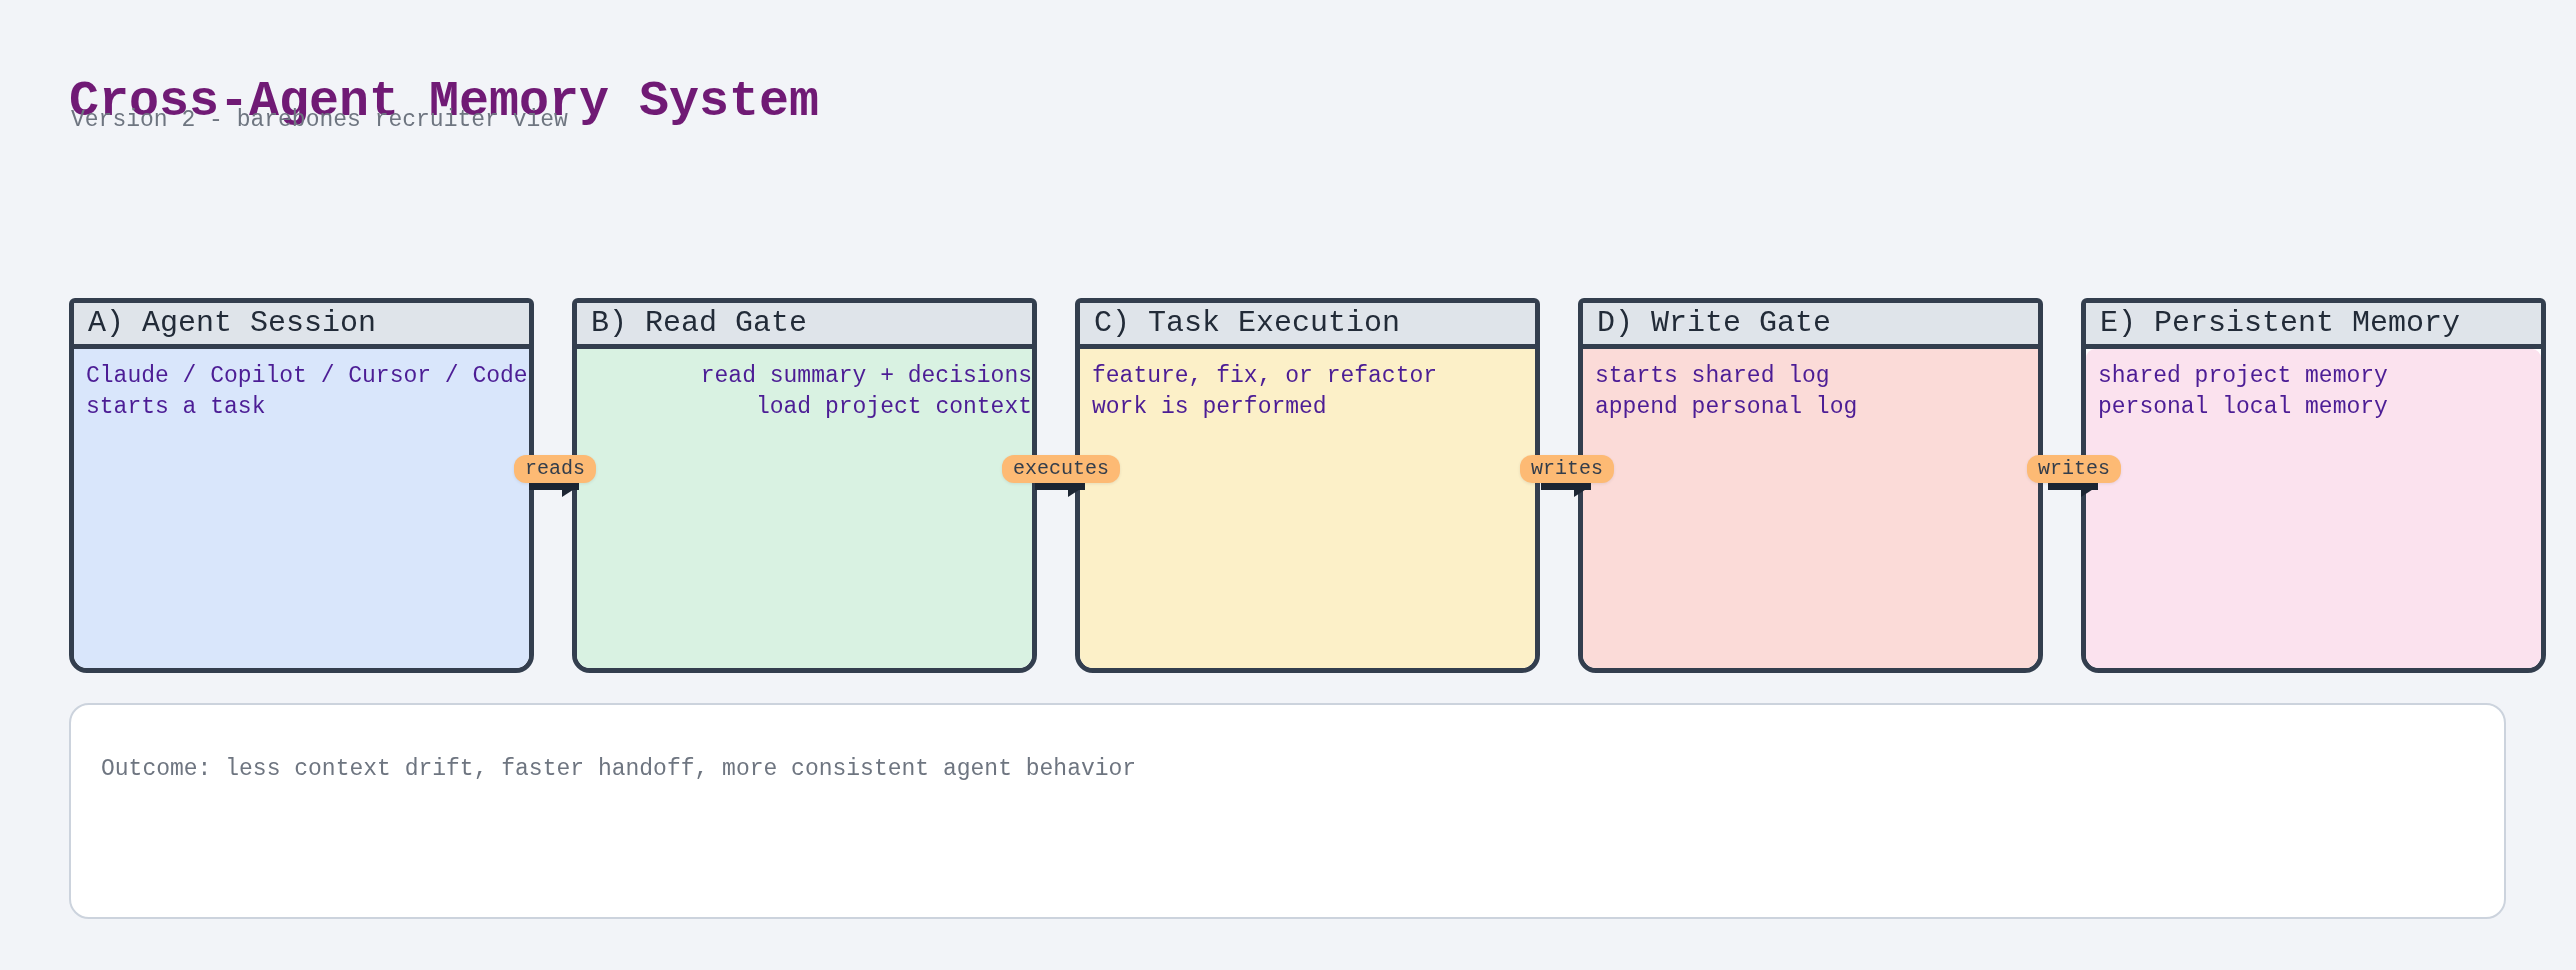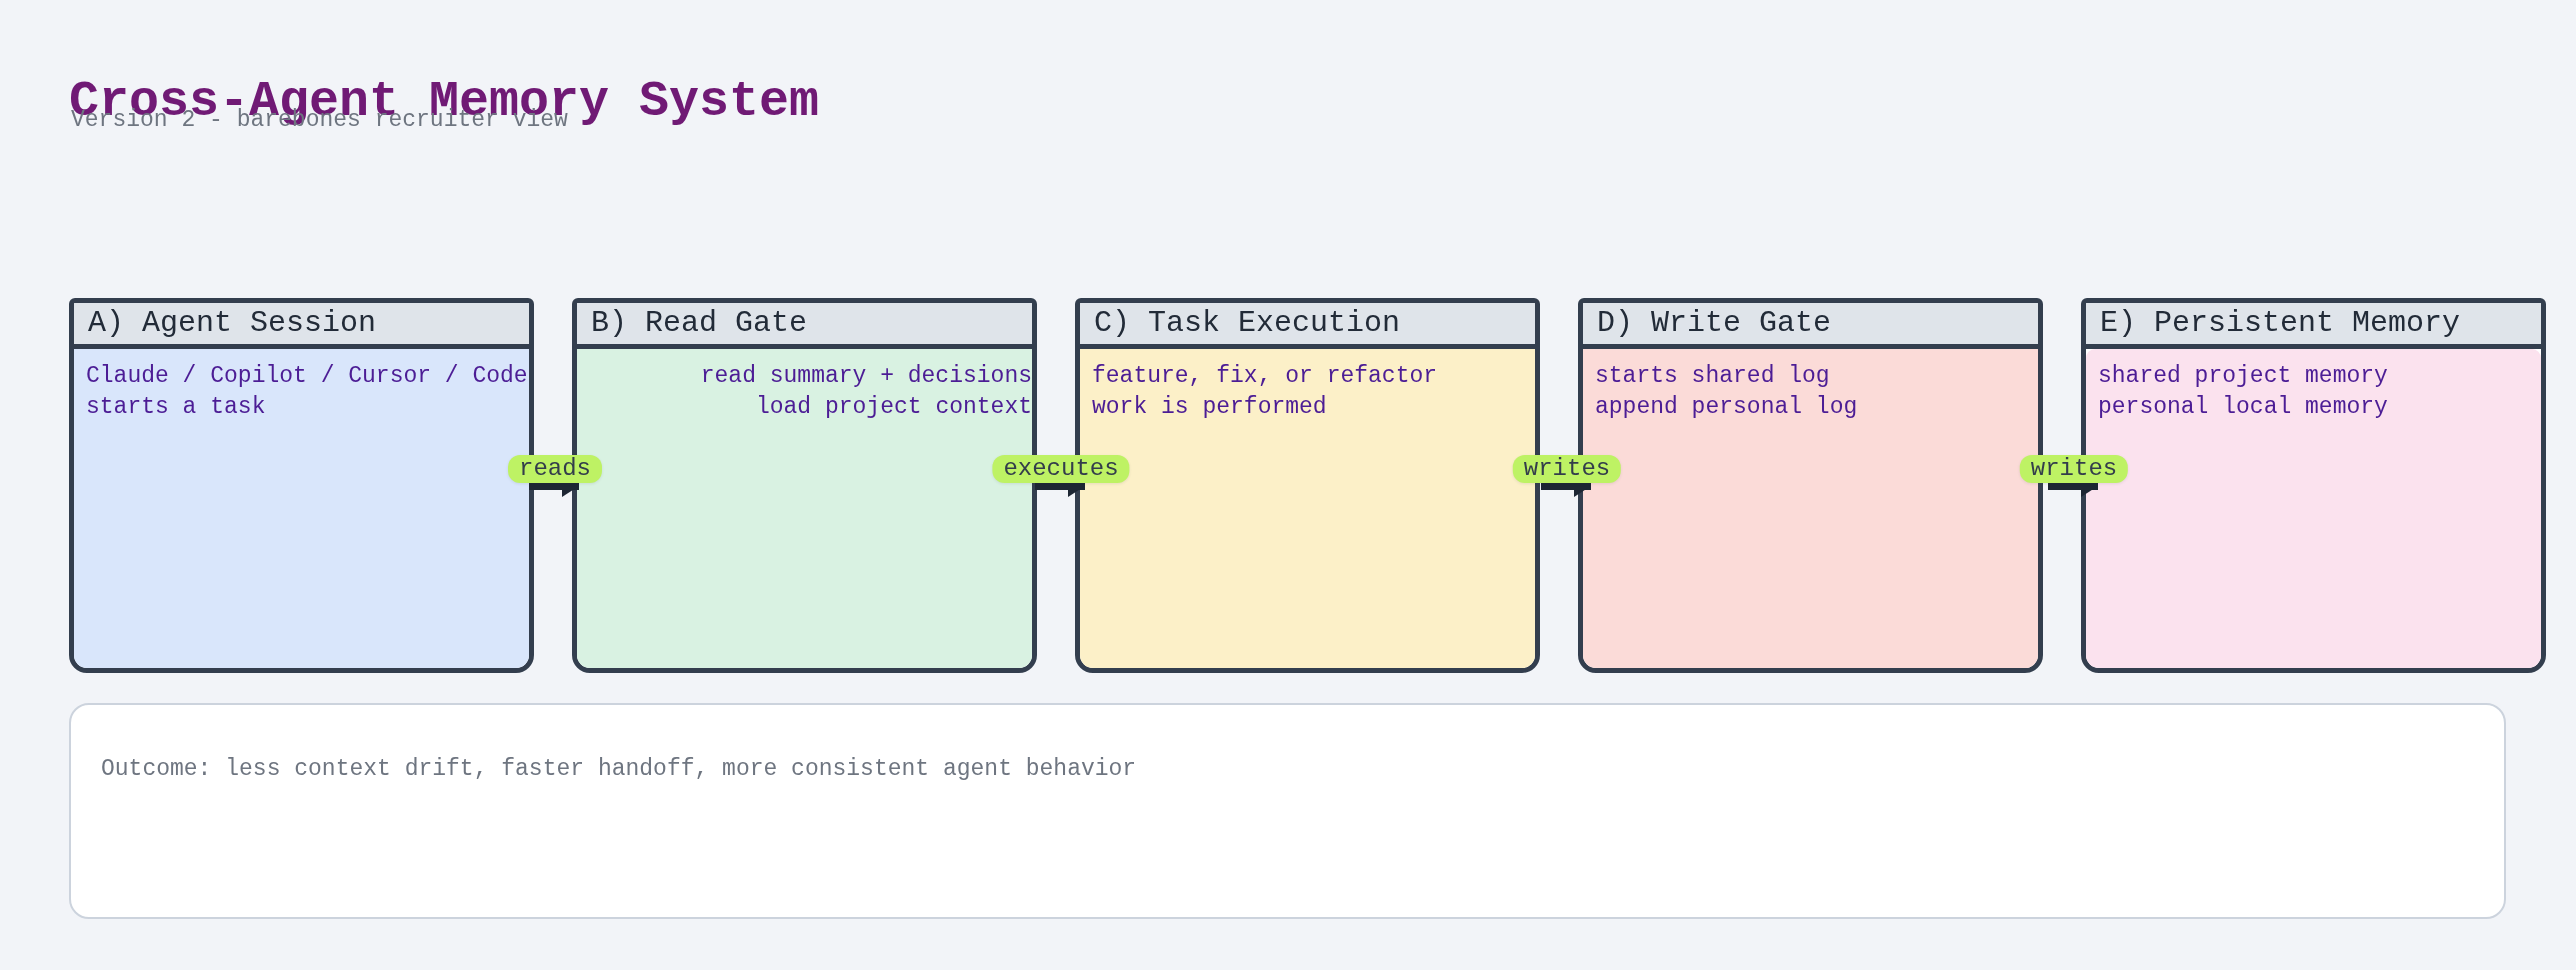--- a/index.html
+++ b/index.html
@@ -70,24 +70,24 @@
     position: absolute; top: 50%; transform: translateY(-50%);
     left: 28px;
     width: 0; height: 0;
     border-top: 11px solid transparent;
     border-bottom: 11px solid transparent;
     border-left: 17px solid #1d2633;
   }
   .connector .pill {
     position: absolute; bottom: calc(50% + 3px);
     left: 50%; transform: translateX(-50%);
-    background: #bef264;
+    background: #fdba74;
     border-radius: 12px;
     padding: 2px 11px;
-    font-size: 24px; line-height: 24px;
+    font-size: 20px; line-height: 24px;
     color: #333d4b;
     white-space: nowrap;
     box-shadow: 0 1px 3px rgba(40,50,70,0.10);
   }
 
   
   .outcome {
     position: absolute; left: 69px; top: 703px;
     width: 2437px; height: 216px;
     box-sizing: border-box;

